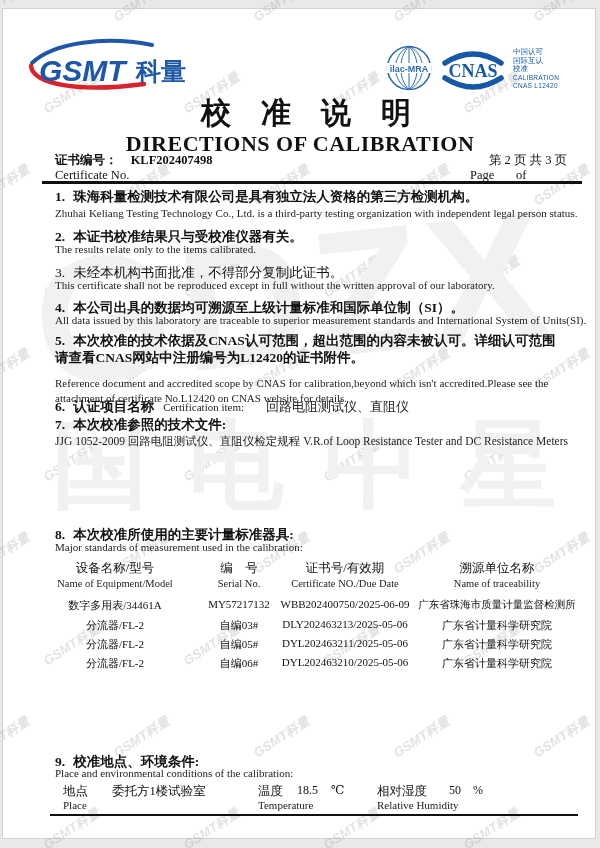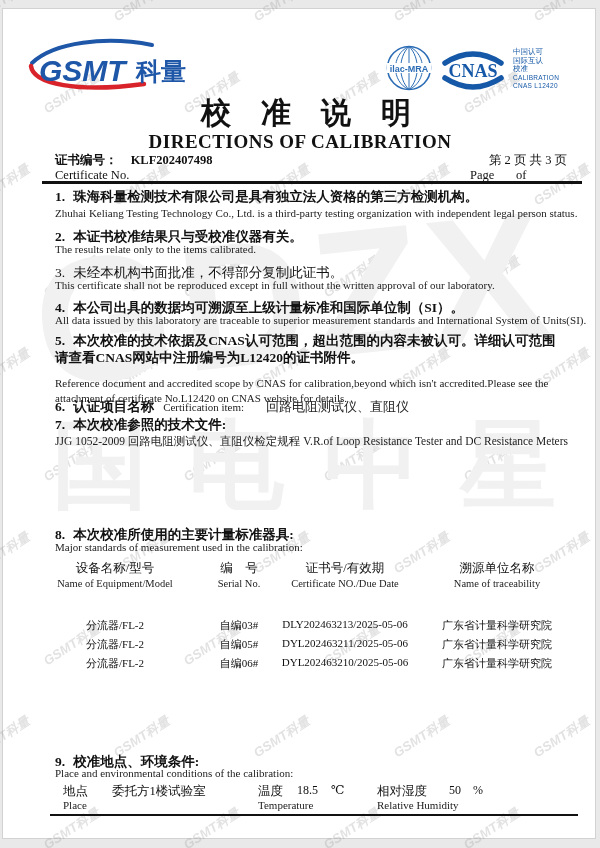--- a/index.html
+++ b/index.html
@@ -20,21 +20,21 @@
   .content{position:absolute;left:0;top:0;width:600px;height:848px;z-index:2;}
   .cn-h{font-weight:700;font-size:13.5px;color:#111;white-space:nowrap;}
   .cn-h.normal{font-weight:400;}
   .en{font-weight:400;font-size:11px;color:#222;white-space:nowrap;}
   .wrap{white-space:normal;line-height:16.5px;}
   .item{left:55px;right:40px;}
   .num{display:inline-block;margin-right:8px;}
   
   .title-cn{left:0;top:93px;width:600px;text-align:center;font-size:30px;font-weight:700;color:#111;
             letter-spacing:30px;padding-left:42px;box-sizing:border-box;}
-  .title-en{left:0;top:131px;width:600px;text-align:center;font-size:19px;font-weight:700;color:#111;letter-spacing:.5px;}
+  .title-en{left:0;top:131px;width:600px;text-align:center;font-size:22px;font-weight:700;color:#111;letter-spacing:.5px;}
   .certline{font-size:12.5px;color:#111;}
   .thick-rule{left:42px;top:181px;width:540px;height:2.5px;background:#111;}
   .bottom-rule{left:50px;top:814px;width:528px;height:1.5px;background:#111;}
   
   .tbl-row{left:0;top:0;width:600px;height:18px;}
   .tc{position:absolute;text-align:center;white-space:nowrap;}
   .c1{left:30px;width:170px;} .c2{left:200px;width:78px;} .c3{left:275px;width:140px;} .c4{left:412px;width:170px;}
   .th-cn{font-size:12.5px;color:#111;}
   .th-en{font-size:10.5px;color:#222;}
   .td{font-size:11px;color:#111;}
@@ -187,20 +187,26 @@
       <span class="tc c2 th-cn">编　号</span>
       <span class="tc c3 th-cn">证书号/有效期</span>
       <span class="tc c4 th-cn">溯源单位名称</span>
     </div>
     <div class="abs tbl-row" style="top:578px;">
       <span class="tc c1 th-en">Name of Equipment/Model</span>
       <span class="tc c2 th-en">Serial No.</span>
       <span class="tc c3 th-en">Certificate NO./Due Date</span>
       <span class="tc c4 th-en">Name of traceability</span>
     </div>
+    <div class="abs tbl-row" style="top:598px;">
+      <span class="tc c1 td">数字多用表/34461A</span>
+      <span class="tc c2 td">MY57217132</span>
+      <span class="tc c3 td">WBB202400750/2025-06-09</span>
+      <span class="tc c4 td" style="font-size:10.5px;">广东省珠海市质量计量监督检测所</span>
+    </div>
     <div class="abs tbl-row" style="top:618px;">
       <span class="tc c1 td">分流器/FL-2</span>
       <span class="tc c2 td">自编03#</span>
       <span class="tc c3 td">DLY202463213/2025-05-06</span>
       <span class="tc c4 td">广东省计量科学研究院</span>
     </div>
     <div class="abs tbl-row" style="top:637px;">
       <span class="tc c1 td">分流器/FL-2</span>
       <span class="tc c2 td">自编05#</span>
       <span class="tc c3 td">DYL202463211/2025-05-06</span>

